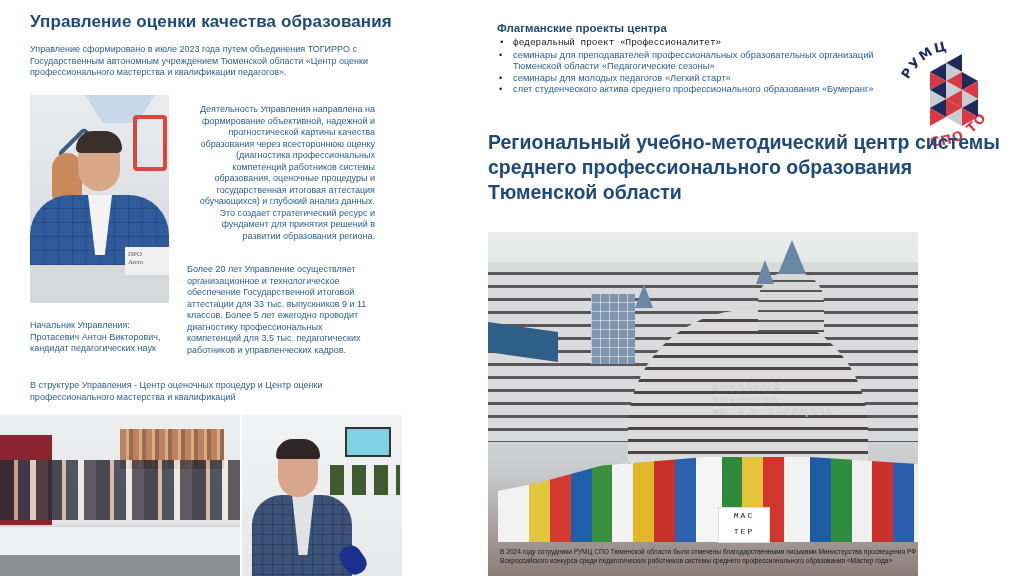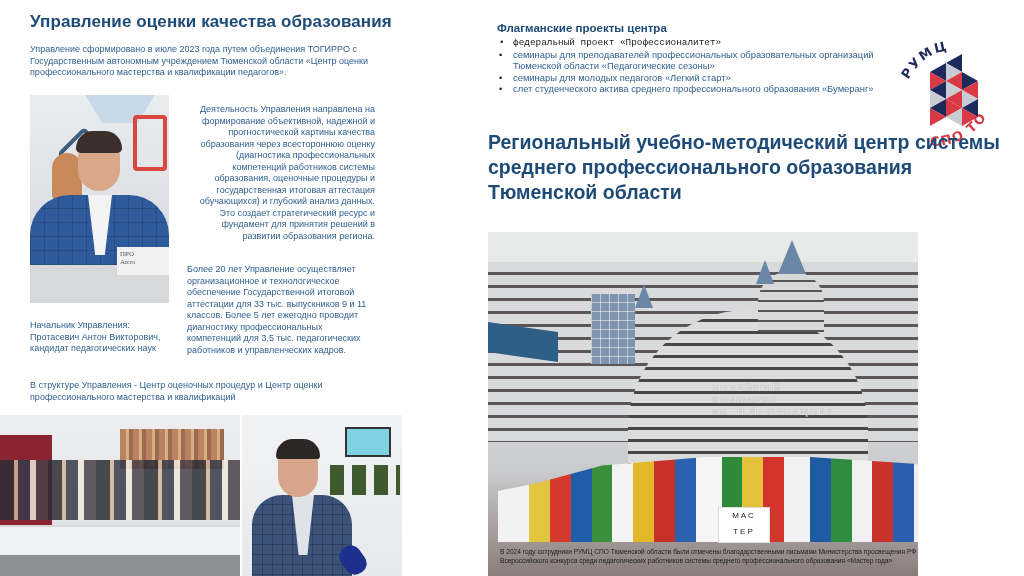--- a/index.html
+++ b/index.html
@@ -14,21 +14,21 @@
   .pp-hex2 { position:absolute; left:30px; top:35px; width:38px; height:38px; border:5px solid #3e5e80; border-radius:6px; transform:rotate(45deg) scale(.8); }
   .pp-hex3 { position:absolute; right:2px; top:20px; width:26px; height:48px; border:4px solid #d9473f; border-radius:4px; }
   .pp-woman { position:absolute; left:22px; top:58px; width:30px; height:48px; background:#c88a5a; border-radius:15px 15px 6px 6px; }
   .pp-head { position:absolute; left:48px; top:42px; width:42px; height:54px; background:#d8a888; border-radius:20px 20px 22px 22px; }
   .pp-hair { position:absolute; left:46px; top:36px; width:46px; height:22px; background:#3a2f2a; border-radius:22px 22px 6px 6px; }
   .pp-body { position:absolute; left:0; top:100px; width:139px; height:80px; background:#2f5b9c; border-radius:40px 40px 0 0;
      background-image:linear-gradient(90deg,rgba(0,0,0,.15) 1px,transparent 1px),linear-gradient(0deg,rgba(0,0,0,.15) 1px,transparent 1px);
      background-size:14px 14px; }
   .pp-shirt { position:absolute; left:58px; top:100px; width:24px; height:60px; background:#f3f3f3; clip-path:polygon(0 0,100% 0,70% 100%,30% 100%); }
   .pp-desk { position:absolute; left:0; top:170px; width:139px; height:38px; background:#d7d8da; }
-  .pp-sign { position:absolute; right:0; top:152px; width:52px; height:28px; background:#f1f1f1; color:#555; font-size:7px; padding:3px; box-sizing:border-box; font-family:"Liberation Serif", serif; }
+  .pp-sign { position:absolute; right:0; top:152px; width:44px; height:28px; background:#f1f1f1; color:#555; font-size:7px; padding:3px; box-sizing:border-box; font-family:"Liberation Serif", serif; }
   .activity { left:187px; top:104px; width:188px; font-size:9px; line-height:11.5px; color:#2f5f8e;text-align:right; }
   .more { left:187px; top:264px; width:190px; font-size:9px; line-height:11.5px; color:#2f5f8e; }
   .chief { left:30px; top:320px; width:150px; font-size:9px; line-height:11.5px; color:#2f5f8e; }
   .structure { left:30px; top:380px; width:360px; font-size:9px; line-height:11.5px; color:#2f5f8e; }
   .photo-group { left:0; top:415px; width:240px; height:161px; overflow:hidden;
      background:linear-gradient(180deg,#eceeef 0%,#e4e6e8 60%,#cfd1d3 100%); }
   .pg-banner { position:absolute; left:0; top:20px; width:52px; height:120px; background:#8a2430; }
   .pg-wall { position:absolute; left:120px; top:14px; width:104px; height:40px;
      background:repeating-linear-gradient(90deg,#b0683e 0 6px,#d2a064 6px 9px,#8a4a2a 9px 13px); opacity:.8; }
   .pg-people { position:absolute; left:0; top:45px; width:240px; height:60px;
@@ -66,21 +66,21 @@
   .pm-spire2 { position:absolute; left:268px; top:28px; width:0; height:0; border-left:9px solid transparent; border-right:9px solid transparent; border-bottom:24px solid #6a87a8; }
   .pm-spire3 { position:absolute; left:147px; top:52px; width:0; height:0; border-left:9px solid transparent; border-right:9px solid transparent; border-bottom:24px solid #6a87a8; }
   .pm-glass { position:absolute; left:103px; top:62px; width:44px; height:70px;
      background:linear-gradient(90deg,rgba(255,255,255,.5) 1px,transparent 1px),linear-gradient(0deg,rgba(255,255,255,.5) 1px,transparent 1px),#7e95ad; background-size:9px 9px; }
   .pm-canopy { position:absolute; left:0; top:95px; width:70px; height:30px; background:#2f5e86; transform:skewY(8deg); }
   .pm-sign { position:absolute; left:225px; top:150px; color:#f0f0f0; font-size:9px; line-height:12px; letter-spacing:2px; text-shadow:0 0 1px #777; }
   .pm-flags { position:absolute; left:10px; top:225px; width:520px; height:85px;
      background:
        linear-gradient(90deg,#f2f2f2 0 6%,#e2c640 6% 10%,#d43a2e 10% 14%,#1f5ea8 14% 18%,#3a8f3c 18% 22%,#f3f3f3 22% 26%,#e3b72a 26% 30%,#c8302a 30% 34%,#2a62b0 34% 38%,#f5f5f5 38% 43%,#2e8a3a 43% 47%,#e4c23c 47% 51%,#d2352c 51% 55%,#f2f2f2 55% 60%,#1f5ba2 60% 64%,#2f8d3f 64% 68%,#f0f0f0 68% 72%,#c9312a 72% 76%,#2a5fb0 76% 80%,#efefef 80% 85%,#e1bc31 85% 89%,#cf3a30 89% 93%,#f4f4f4 93% 100%);
      clip-path:polygon(0 40%,8% 30%,20% 10%,40% 0,60% 0,80% 8%,95% 30%,100% 40%,100% 100%,0 100%); }
-  .pm-master { position:absolute; left:230px; top:275px; width:50px; height:34px; background:#fff; color:#222; font-size:8px; text-align:center; line-height:16px; letter-spacing:2px; border:1px solid #ddd; }
+  .pm-master { position:absolute; left:230px; top:275px; width:50px; height:34px; background:#fff; color:#222; font-size:8px; text-align:center; line-height:16px; letter-spacing:2px; border:1px solid #ddd;font-family:Liberation Mono, monospace; }
   .pm-caption { position:absolute; left:12px; top:315px; width:520px; font-size:6.6px; line-height:9px; color:#1c1c1c; }
 </style>
 </head>
 <body>
 
 <div class="abs h1">Управление оценки качества образования</div>
 <div class="abs intro">Управление сформировано в июле 2023 года путем объединения ТОГИРРО с Государственным автономным учреждением Тюменской области «Центр оценки профессионального мастерства и квалификации педагогов».</div>
 
 <div class="abs photo-portrait">
   <div class="pp-hex1"></div>

